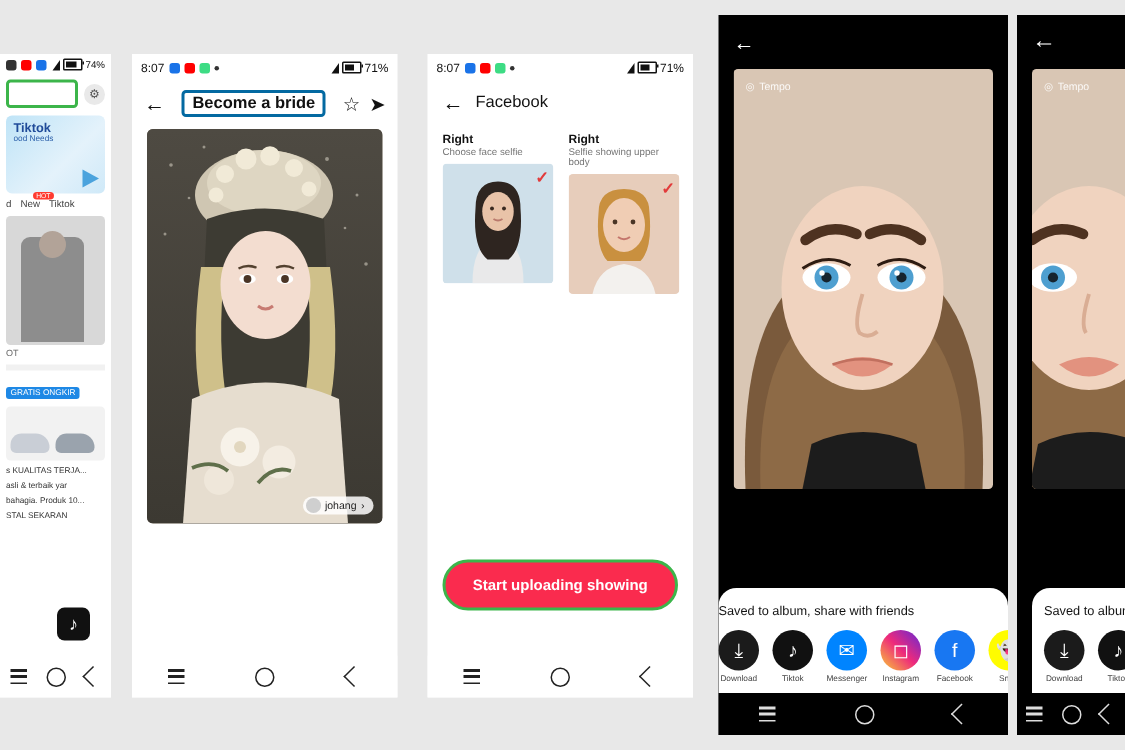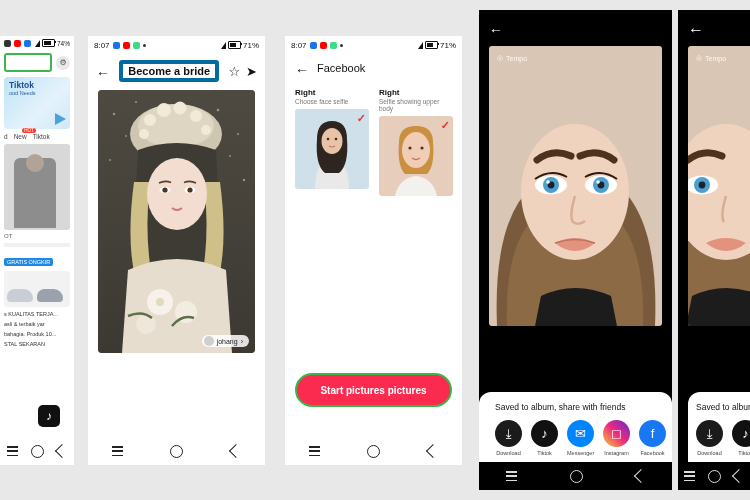--- a/index.html
+++ b/index.html
@@ -73,21 +73,21 @@
   #p1 .shoe.a{left:3px;}
   #p1 .shoe.b{left:33px;background:#9aa3ad;}
   #p1 .prod{font-size:5.5px;color:#333;padding:1px 4px;line-height:8px;}
   #p1 .tiktok{position:absolute;left:38px;bottom:38px;width:22px;height:22px;border-radius:5px;background:#111;display:flex;align-items:center;justify-content:center;color:#fff;font-size:12px;}
 
   
   #p2{left:88px;top:36px;width:177px;height:429px;}
   #p2 .apptop{display:flex;align-items:center;padding:6px 8px;gap:6px;}
   #p2 .back{font-size:14px;color:#111;line-height:1;}
   #p2 .title-wrap{flex:1;display:flex;justify-content:center;}
-  #p2 .title{font-size:11px;font-weight:bold;color:#111;border:4px solid #0369a1;border-radius:3px;padding:1px 5px;}
+  #p2 .title{font-size:11px;font-weight:bold;color:#111;border:2px solid #0369a1;border-radius:3px;padding:1px 5px;}
   #p2 .ic{font-size:13px;color:#111;}
   #p2 .photo{margin:2px 10px 0;height:263px;border-radius:4px;overflow:hidden;position:relative;background:#6a6254;}
   #p2 .creditbar{position:absolute;right:6px;bottom:6px;background:rgba(255,255,255,.85);border-radius:9px;padding:1px 6px 1px 2px;display:flex;align-items:center;gap:3px;font-size:7px;color:#222;}
   #p2 .creditbar .dot{width:10px;height:10px;border-radius:50%;background:#cfcfcf;}
   #p2 .cta{position:absolute;left:10px;right:10px;bottom:58px;height:34px;border-radius:17px;background:#fa2b4e;color:#fff;display:flex;flex-direction:column;align-items:center;justify-content:center;border:2px solid #3cb54a;box-sizing:border-box;}
   #p2 .cta .c1{font-size:10px;font-weight:bold;}
   #p2 .cta .c2{font-size:6px;opacity:.95;}
 
   
   #p3{left:285px;top:36px;width:177px;height:429px;}
@@ -105,21 +105,21 @@
   #p3 .wrongwrap{padding:12px 10px 0;}
   #p3 .cta{position:absolute;left:10px;right:10px;bottom:58px;height:34px;border-radius:17px;background:#fa2b4e;color:#fff;display:flex;align-items:center;justify-content:center;border:2px solid #3cb54a;box-sizing:border-box;font-size:10px;font-weight:bold;}
 
   
   #p4{left:479px;top:10px;width:193px;height:480px;background:#000;}
   #p4 .topbar{height:36px;display:flex;align-items:center;padding:0 10px;color:#fff;}
   #p4 .topbar .back{font-size:14px;}
   #p4 .topbar .t{flex:1;text-align:center;font-size:11px;font-weight:bold;margin-left:-14px;}
   #p4 .face{margin:0 10px;height:280px;border-radius:3px;overflow:hidden;position:relative;}
   #p4 .wm{position:absolute;left:8px;top:8px;font-size:7px;color:rgba(255,255,255,.9);display:flex;align-items:center;gap:3px;}
-  #p4 .sheet{position:absolute;left:0;right:0;bottom:28px;background:#fff;border-radius:12px 12px 0 0;padding:10px 16px 6px;box-sizing:border-box;}
+  #p4 .sheet{position:absolute;left:0;right:0;bottom:28px;background:#fff;border-radius:12px 12px 0 0;padding:10px 0 6px;box-sizing:border-box;}
   #p4 .sheet .st{font-size:8.5px;color:#111;margin-bottom:8px;}
   #p4 .shares{display:flex;gap:9px;}
   #p4 .share{width:27px;text-align:center;}
   #p4 .share .ico{width:27px;height:27px;border-radius:50%;display:flex;align-items:center;justify-content:center;color:#fff;font-size:13px;}
   #p4 .share .nm{font-size:5.5px;color:#444;margin-top:3px;}
 
   
   #p5{left:678px;top:10px;width:72px;height:480px;background:#000;overflow:hidden;}
   #p5 .topbar{height:36px;display:flex;align-items:center;padding:0 10px;color:#fff;}
   #p5 .face{margin:0 0 0 10px;height:280px;border-radius:3px 0 0 3px;overflow:hidden;position:relative;}
@@ -360,21 +360,21 @@
             <path d="M33 42 q4 3 8 0" stroke="#c4766c" stroke-width="1.4" fill="none"></path>
             <path d="V" fill="none"></path>
             <path d="M16 80 q4 -18 21 -20 q17 2 21 20 z" fill="#f3f1ee"></path>
           </svg>
           <span class="mark ok">✓</span>
         </div>
       </div>
     </div>
 
 
-    <div class="cta">Start pictures pictures</div>
+    <div class="cta">Start uploading showing</div>
 
     <div class="navbar">
       <div class="nav-rec">
           <span></span>
           <span></span>
           <span></span>
         </div>
       <div class="nav-circ"></div>
       <div class="nav-back"></div>
     </div>

